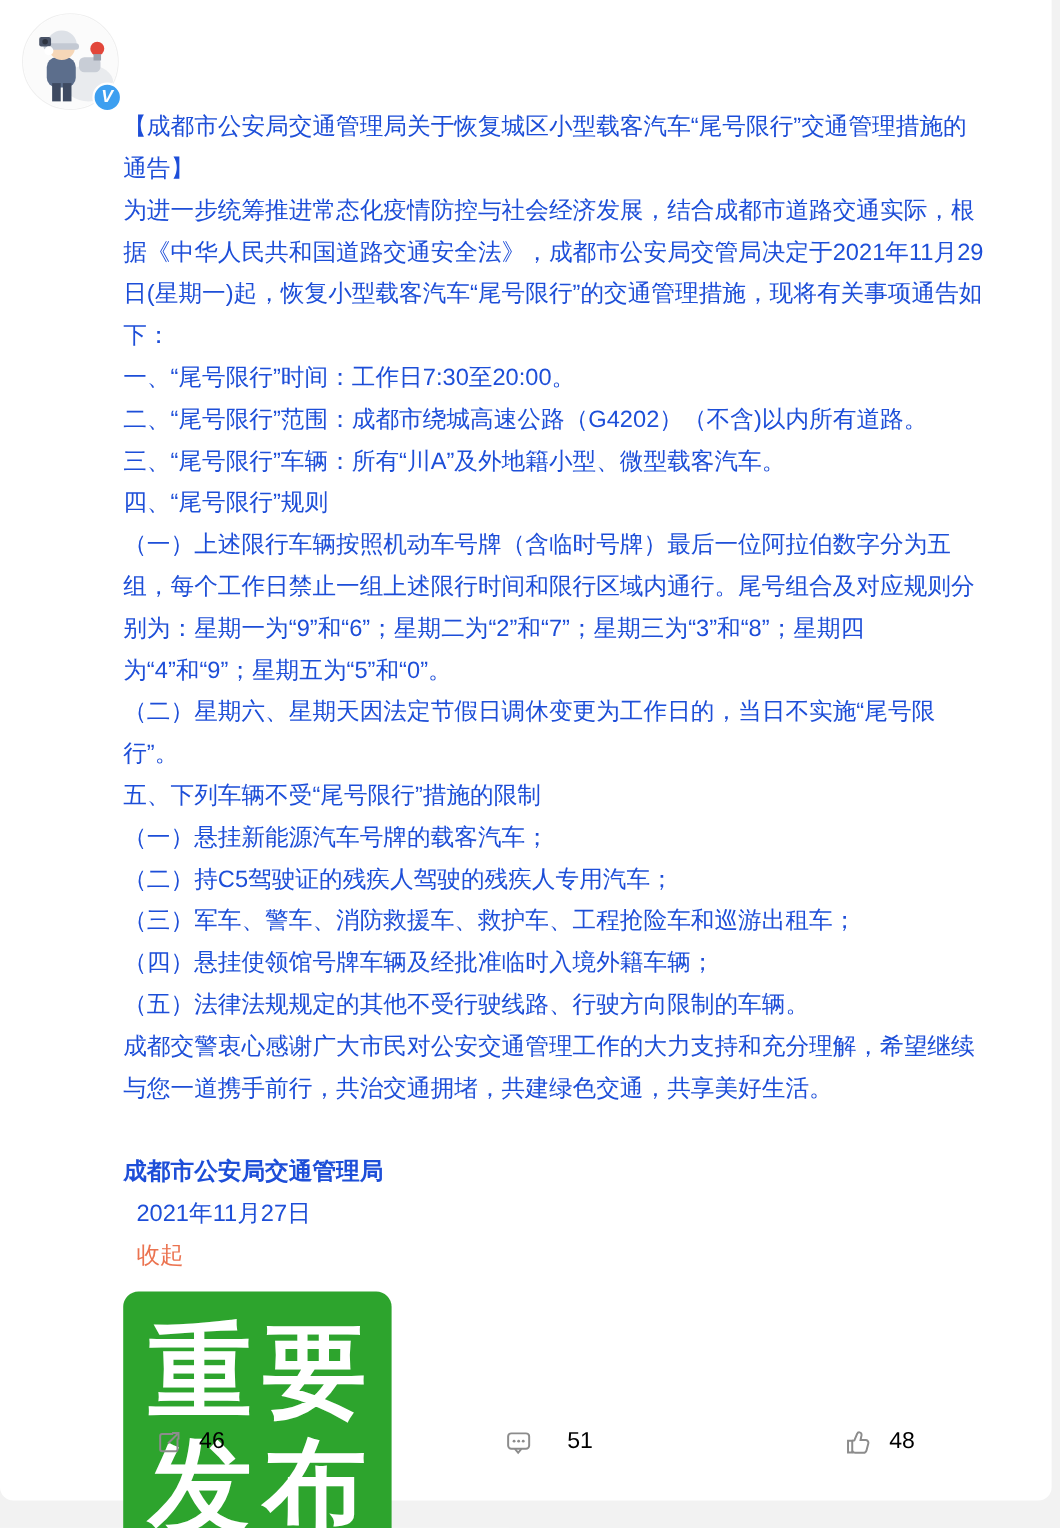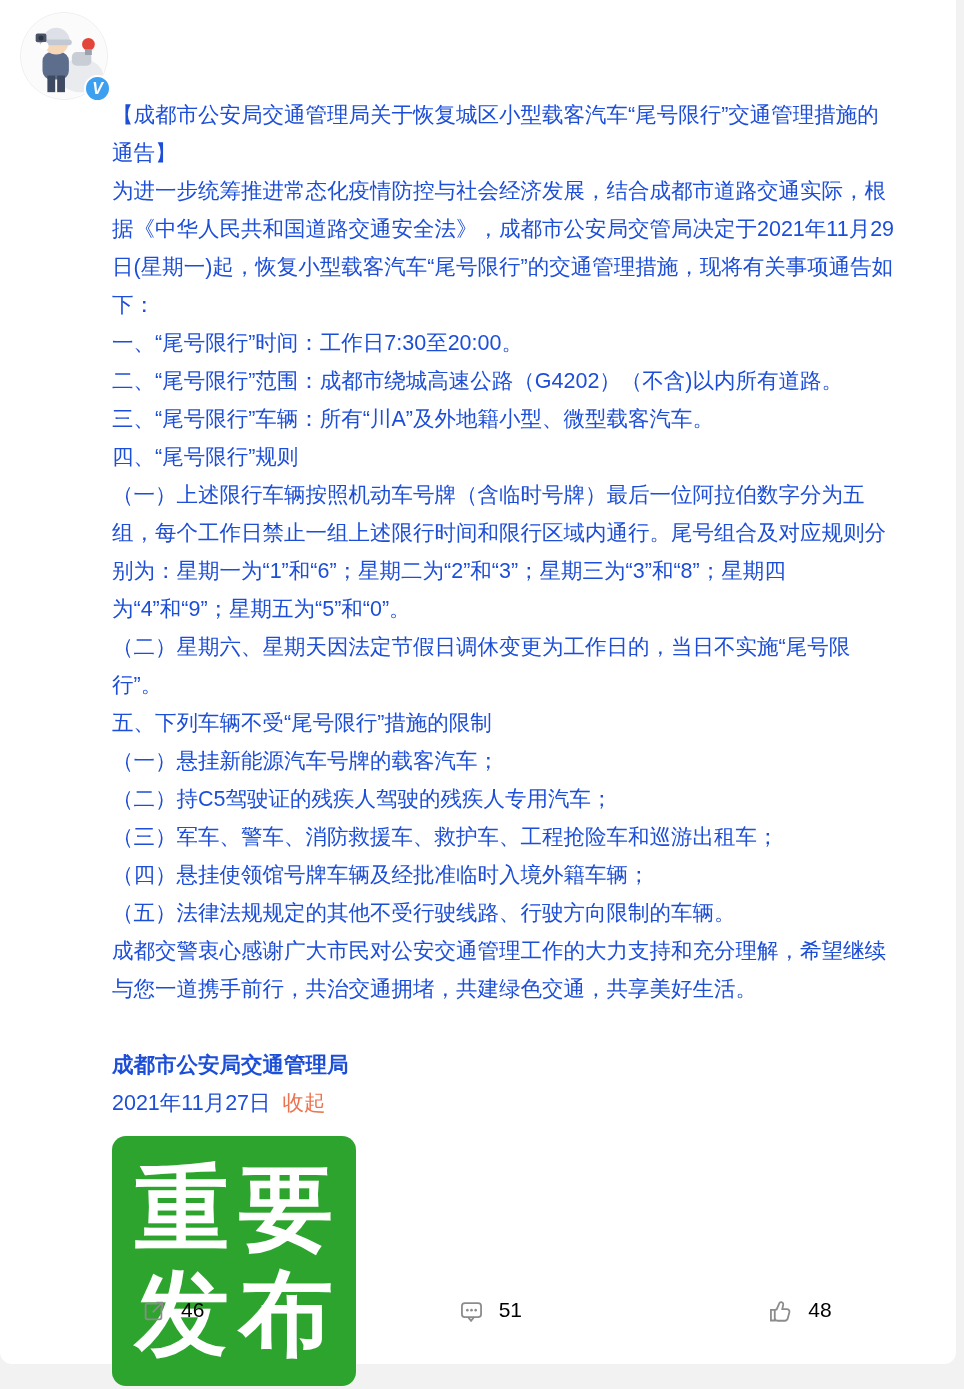--- a/index.html
+++ b/index.html
@@ -29,21 +29,21 @@
     display: flex; align-items: center; justify-content: center;
     font-style: italic;
   }
   .author-block { margin-left: 98px; padding-top: 10px; }
   .author-name { font-size: 23px; font-weight: bold; color: #333333; cursor: pointer; display: inline-block; }
   .post-meta { margin-top: 9px; font-size: 18px; color: #8a8a8a; }
   
   .content { margin: 6px 56px 0 112px; }
   .content p { font-size: 21.5px; line-height: 38px; color: #1d4ed8; word-break: break-all; }
   .signature { margin-top: 38px; font-weight: bold; }
-  .date-line { display: flex; align-items: baseline; }
+  .date-line { display: flex; align-items: baseline; flex-direction: column; }
   .collapse-link { color: #eb7350; margin-left: 12px; cursor: pointer; font-size: 21.5px; line-height: 38px; }
   
   .post-image {
     margin: 14px 0 0 112px;
     width: 244px; height: 250px;
     border-radius: 14px;
     background: #2da42d;
     position: relative;
     display: flex; flex-direction: column; align-items: center; justify-content: center;
     cursor: pointer;
@@ -60,21 +60,21 @@
     position: absolute; left: 0; bottom: 8px;
     width: 100%; height: 58px;
     display: flex;
   }
   .action-item {
     flex: 1; display: flex; 
     color: #000000; font-size: 21px;
     cursor: pointer;
   }
   .action-item:nth-child(1) { padding-left: 140px; }
-  .action-item:nth-child(2) { padding-left: 129px; }
+  .action-item:nth-child(2) { padding-left: 129px; gap: 17px; }
   .action-item:nth-child(3) { padding-left: 121px; }
   .action-item svg { width: 27px; height: 27px; margin-right: 14px; }
   .action-item svg * { stroke: #8c8c8c; stroke-width: 1.6; fill: none; }
   .action-item svg .dotfill { fill: #8c8c8c; stroke: none; }
 </style>
 </head>
 <body>
 
 <div class="card">
 
@@ -107,21 +107,21 @@
     </div>
   </div>
 
   <div class="content">
     <p>【成都市公安局交通管理局关于恢复城区小型载客汽车“尾号限行”交通管理措施的通告】</p>
     <p>为进一步统筹推进常态化疫情防控与社会经济发展，结合成都市道路交通实际，根据《中华人民共和国道路交通安全法》，成都市公安局交管局决定于2021年11月29日(星期一)起，恢复小型载客汽车“尾号限行”的交通管理措施，现将有关事项通告如下：</p>
     <p>一、“尾号限行”时间：工作日7:30至20:00。</p>
     <p>二、“尾号限行”范围：成都市绕城高速公路（G4202）（不含)以内所有道路。</p>
     <p>三、“尾号限行”车辆：所有“川A”及外地籍小型、微型载客汽车。</p>
     <p>四、“尾号限行”规则</p>
-    <p>（一）上述限行车辆按照机动车号牌（含临时号牌）最后一位阿拉伯数字分为五组，每个工作日禁止一组上述限行时间和限行区域内通行。尾号组合及对应规则分别为：星期一为“1”和“6”；星期二为“2”和“3”；星期三为“3”和“8”；星期四为“4”和“9”；星期五为“5”和“0”。</p>
+    <p>（一）上述限行车辆按照机动车号牌（含临时号牌）最后一位阿拉伯数字分为五组，每个工作日禁止一组上述限行时间和限行区域内通行。尾号组合及对应规则分别为：星期一为“9”和“6”；星期二为“2”和“7”；星期三为“3”和“8”；星期四为“4”和“9”；星期五为“5”和“0”。</p>
     <p>（二）星期六、星期天因法定节假日调休变更为工作日的，当日不实施“尾号限行”。</p>
     <p>五、下列车辆不受“尾号限行”措施的限制</p>
     <p>（一）悬挂新能源汽车号牌的载客汽车；</p>
     <p>（二）持C5驾驶证的残疾人驾驶的残疾人专用汽车；</p>
     <p>（三）军车、警车、消防救援车、救护车、工程抢险车和巡游出租车；</p>
     <p>（四）悬挂使领馆号牌车辆及经批准临时入境外籍车辆；</p>
     <p>（五）法律法规规定的其他不受行驶线路、行驶方向限制的车辆。</p>
     <p>成都交警衷心感谢广大市民对公安交通管理工作的大力支持和充分理解，希望继续与您一道携手前行，共治交通拥堵，共建绿色交通，共享美好生活。</p>
     <p class="signature">成都市公安局交通管理局</p>
     <div class="date-line">

